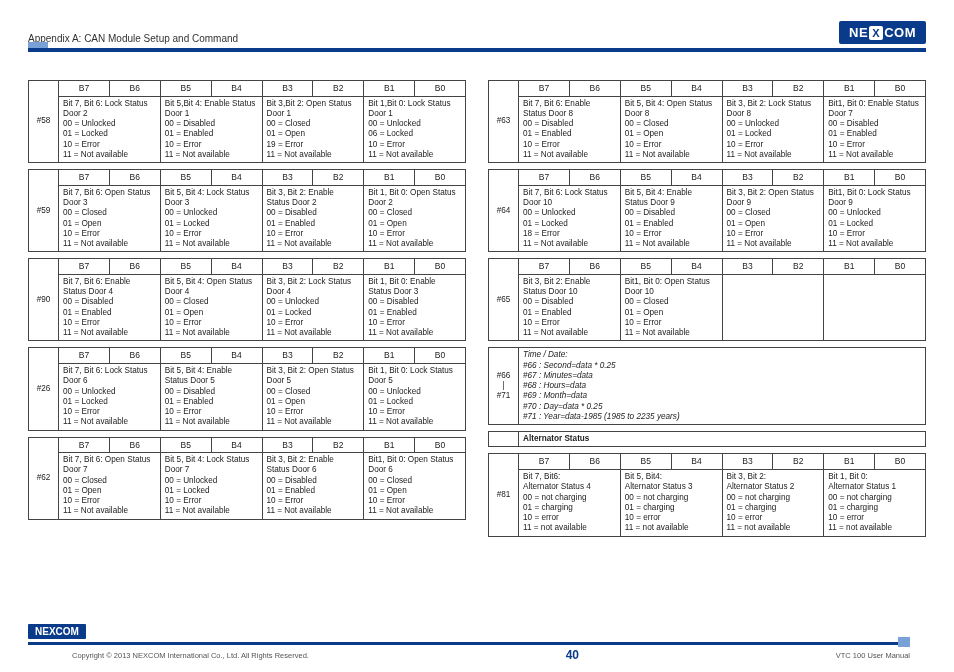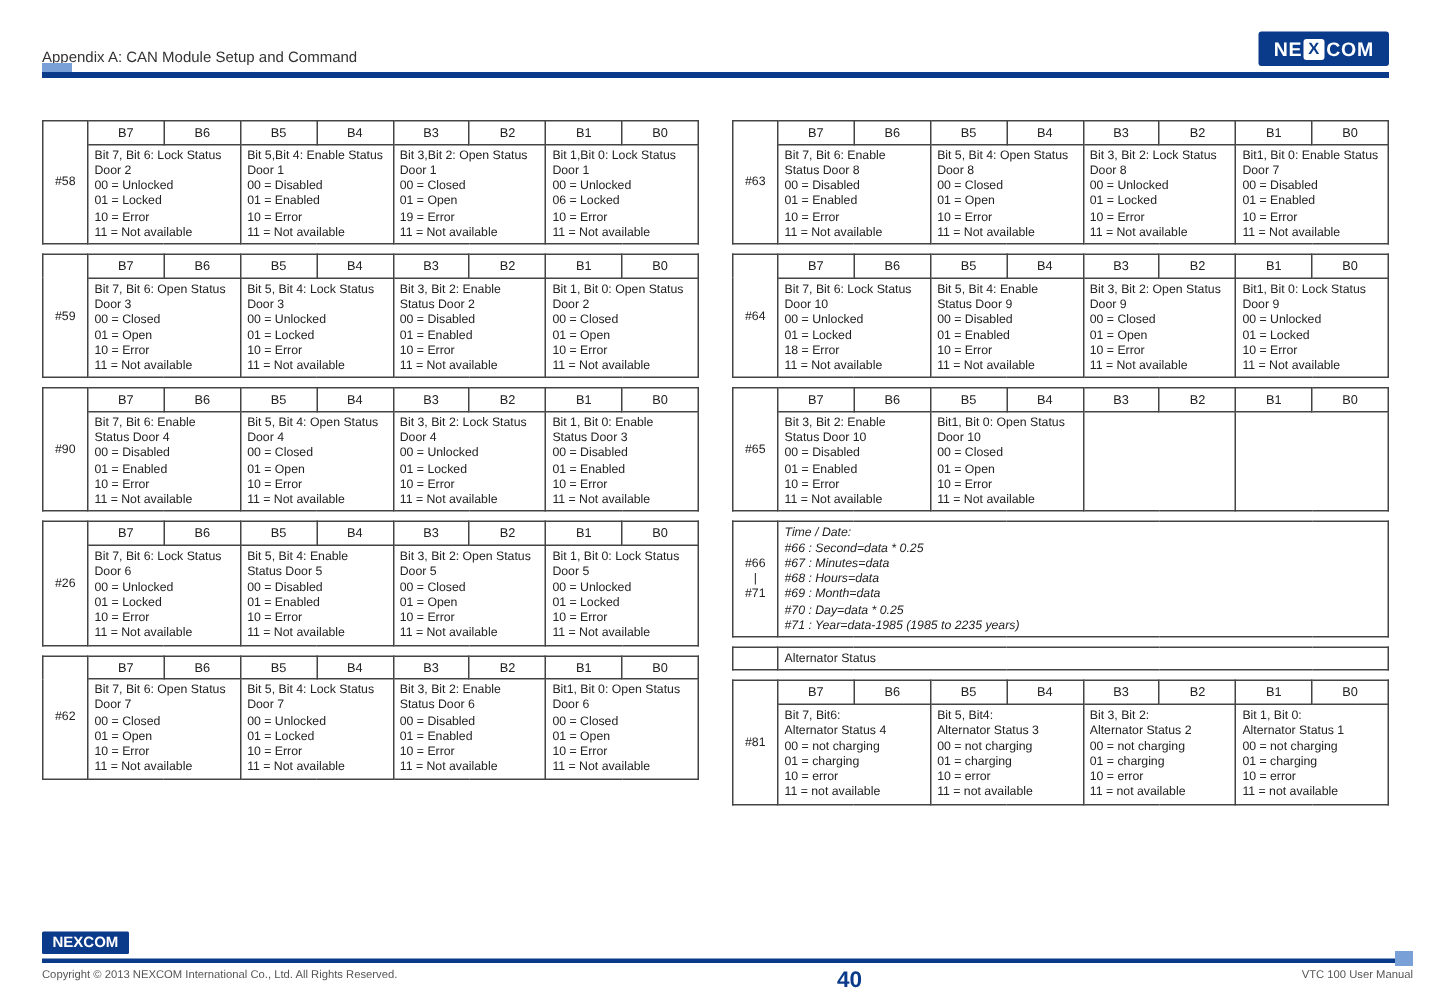--- a/index.html
+++ b/index.html
@@ -87,25 +87,26 @@
   .idx {
     width: 30px;
     text-align: center;
     vertical-align: middle !important;
     font-size: 9px;
   }
   .full { padding: 4px 6px; font-size: 9px; line-height: 1.4; font-style: italic; }
   .sect-title td {
     font-size: 9px;
     padding: 3px 6px;
+    font-weight: bold;
   }
   .footer {
     position: absolute;
     left: 28px;
-    right: 12px;
+    right: 44px;
     bottom: 10px;
   }
   .footer-bar {
     height: 3px;
     background: #0a3a8a;
     margin-top: 3px;
     position: relative;
   }
   .footer-bar::after {
     content: "";
@@ -125,28 +126,29 @@
     background: #0a3a8a;
     color: #fff;
     font-weight: bold;
     font-size: 10px;
     padding: 2px 7px;
     border-radius: 1px;
   }
   .footer-row {
     display: flex;
     justify-content: space-between;
-    align-items: flex-start;
+    align-items: center;
     font-size: 7.5px;
     color: #555;
     margin-top: 3px;
+    margin-left: 44px;
   }
   .page-num {
     font-weight: bold;
-    font-size: 15px;
+    font-size: 12px;
     color: #0a3a8a;
   }
 </style>
 </head>
 <body>
 
 <div class="header">
   <div class="appendix-title">Appendix A: CAN Module Setup and Command</div>
   <div class="logo">NE<span class="x">X</span>COM</div>
 </div>

